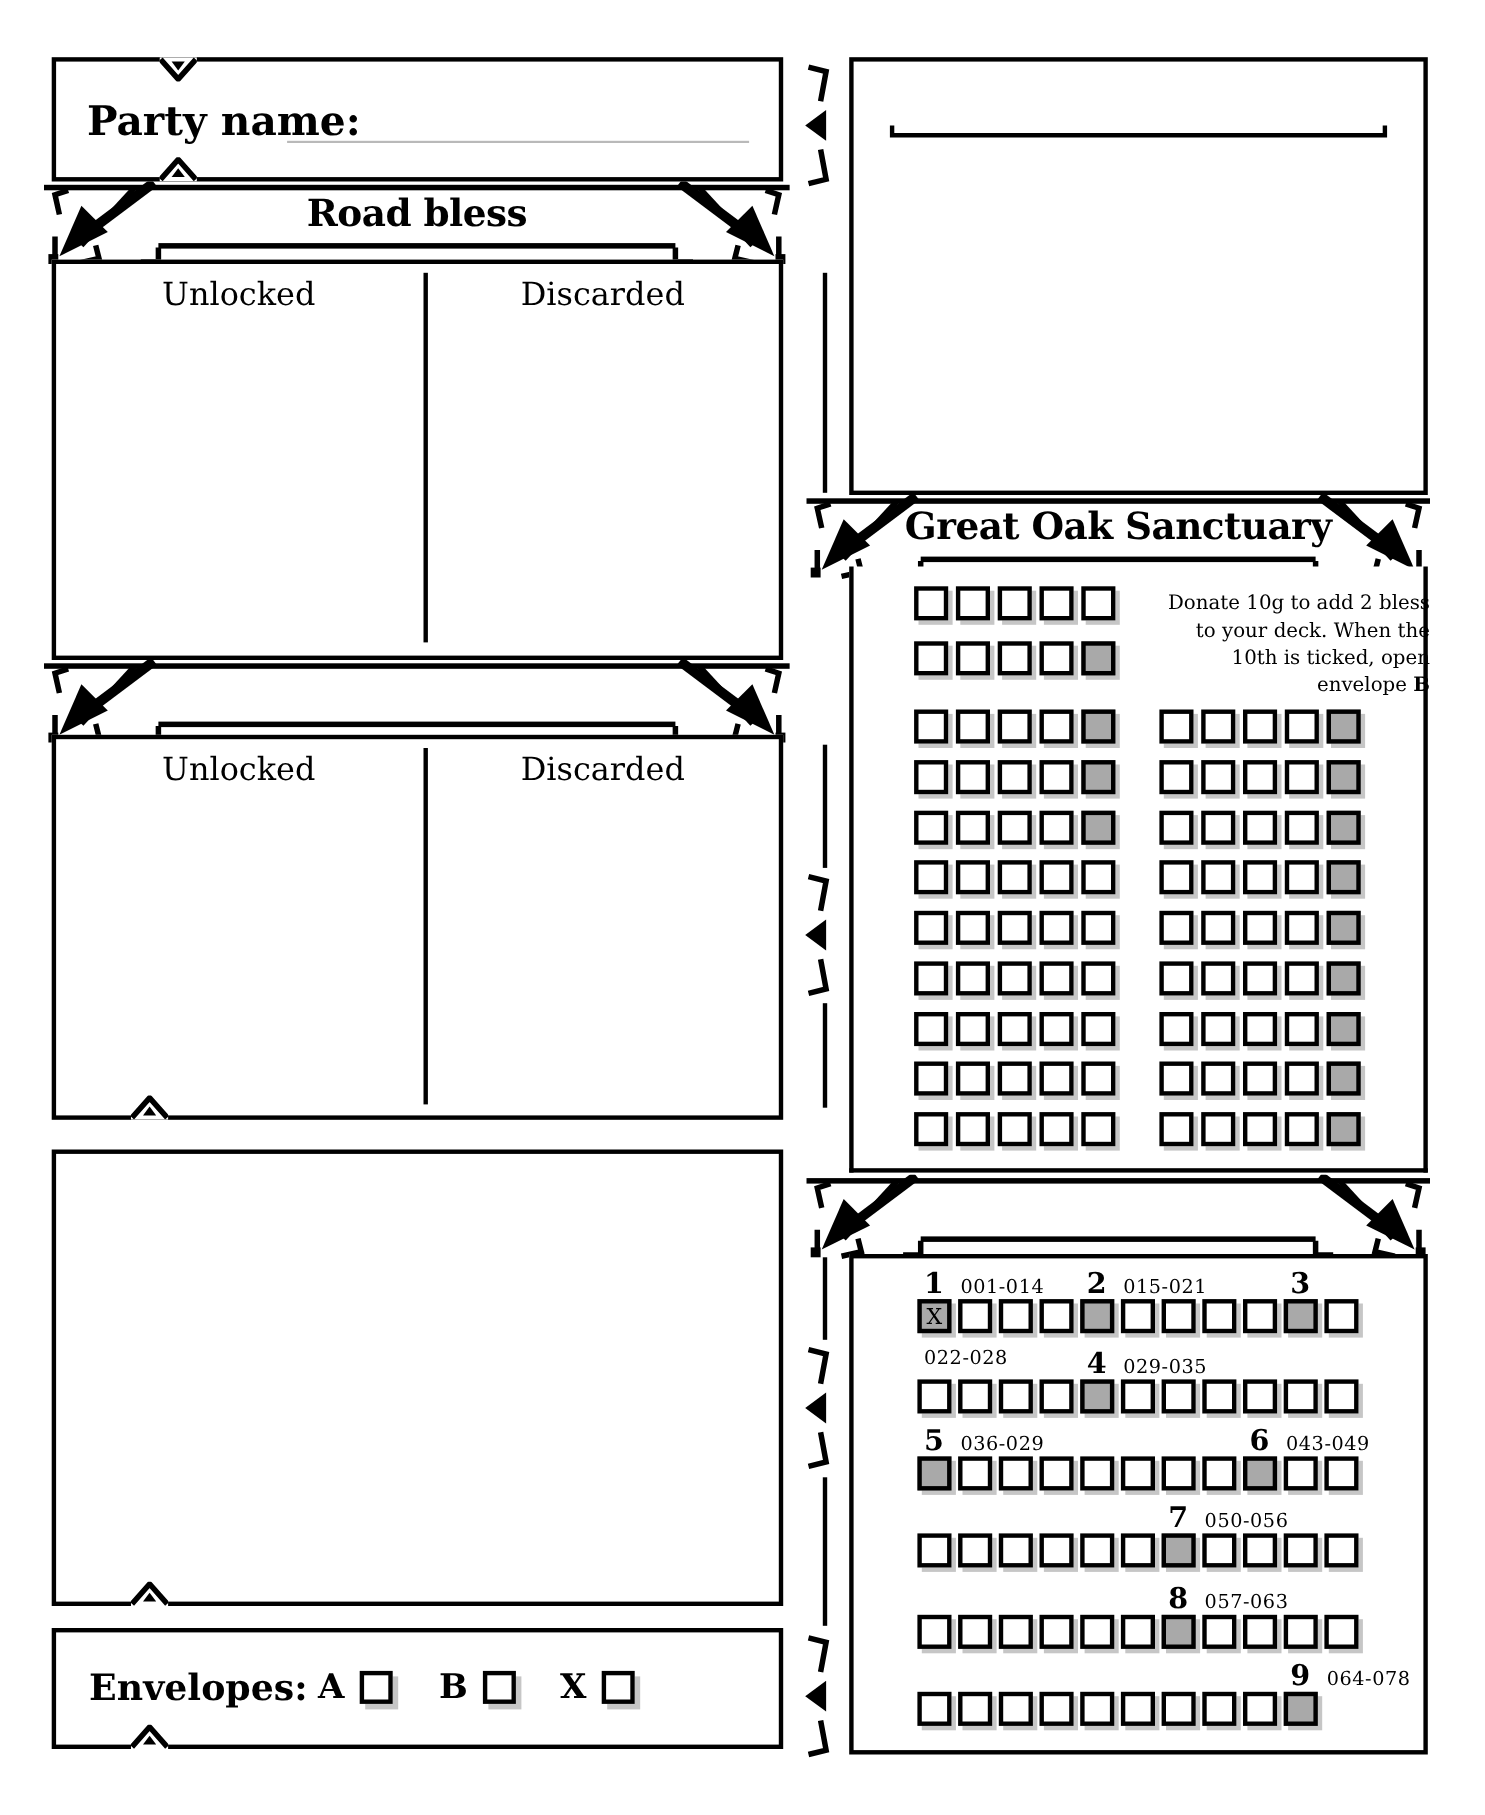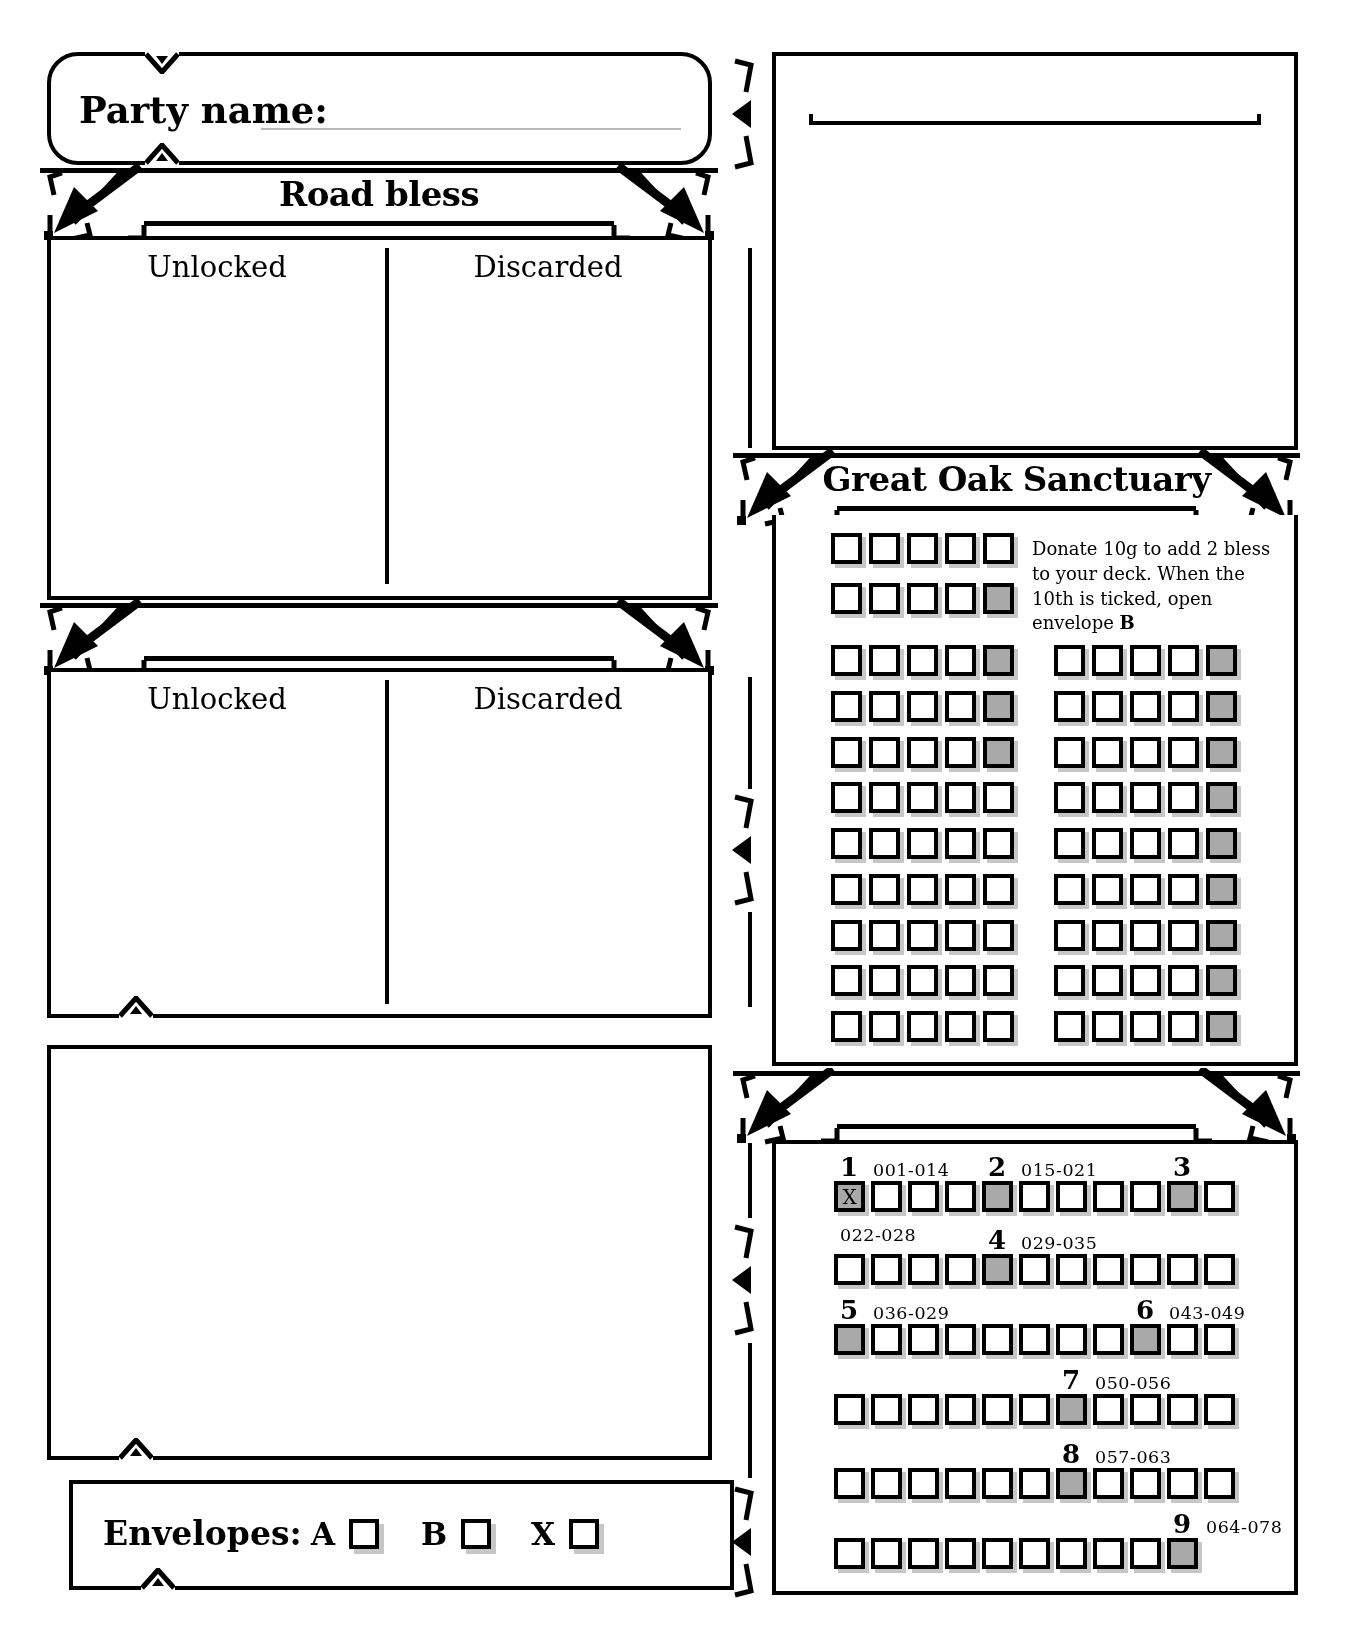--- a/index.html
+++ b/index.html
@@ -65,21 +65,21 @@
       <polygon points="11,4 23,4 17,12" fill="#000"></polygon>
     </g>
     <g id="anotch">
       <rect x="0" y="0" width="34" height="22" fill="#fff"></rect>
       <path d="M1,20 L17,2 L33,20" fill="none" stroke="#000" stroke-width="5"></path>
       <polygon points="11,18 23,18 17,10" fill="#000"></polygon>
     </g>
   </defs>
 </svg>
 
-<div class="box" style="left:47px;top:52px;width:665px;height:113px;border-radius:31px;">
+<div class="box" style="left:47px;top:52px;width:665px;height:113px;">
   <div class="gothic" style="position:absolute;left:28px;top:32px;font-size:37px;">Party name:</div>
   <div class="underline" style="left:210px;top:72px;width:420px;"></div>
   <svg class="notch" style="left:94px;top:-4px;" viewBox="0 0 34 22">
       <use href="#vnotch"></use>
     </svg>
   <svg class="notch" style="left:94px;bottom:-4px;" viewBox="0 0 34 22">
       <use href="#anotch"></use>
     </svg>
 </div>
 
@@ -124,21 +124,21 @@
       <use href="#anotch"></use>
     </svg>
 </div>
 
 <div class="box" style="left:47px;top:1045px;width:665px;height:415px;">
   <svg class="notch" style="left:68px;bottom:-4px;" viewBox="0 0 34 22">
       <use href="#anotch"></use>
     </svg>
 </div>
 
-<div class="box" style="left:47px;top:1480px;width:665px;height:110px;margin-left:22px;">
+<div class="box" style="left:47px;top:1480px;width:665px;height:110px;">
   <div class="gothic" style="position:absolute;left:30px;top:30px;font-size:33px;">Envelopes:</div>
   <div id="env-items">
       <div class="env-group" style="left: 238px; top: 32px;">
         <span class="env-letter gothic">A</span>
         <div class="cb"></div>
       </div>
       <div class="env-group" style="left: 348px; top: 32px;">
         <span class="env-letter gothic">B</span>
         <div class="cb"></div>
       </div>
@@ -200,21 +200,21 @@
         <div class="cb"></div>
       </div>
       <div class="cbrow" style="left: 55px; top: 68px;">
         <div class="cb"></div>
         <div class="cb"></div>
         <div class="cb"></div>
         <div class="cb"></div>
         <div class="cb g"></div>
       </div>
     </div>
-  <div class="note" style="left:256px;top:22px;width:250px;">
+  <div class="note" style="left:274px;top:22px;width:250px;text-align:right;">
     <span>Donate 10g to add 2 bless to your deck. When the 10th is ticked, open envelope </span><span class="gothic">B</span>
   </div>
   <div id="sanct-left">
       <div class="cbrow" style="left: 55px; top: 130px;">
         <div class="cb"></div>
         <div class="cb"></div>
         <div class="cb"></div>
         <div class="cb"></div>
         <div class="cb g"></div>
       </div>

